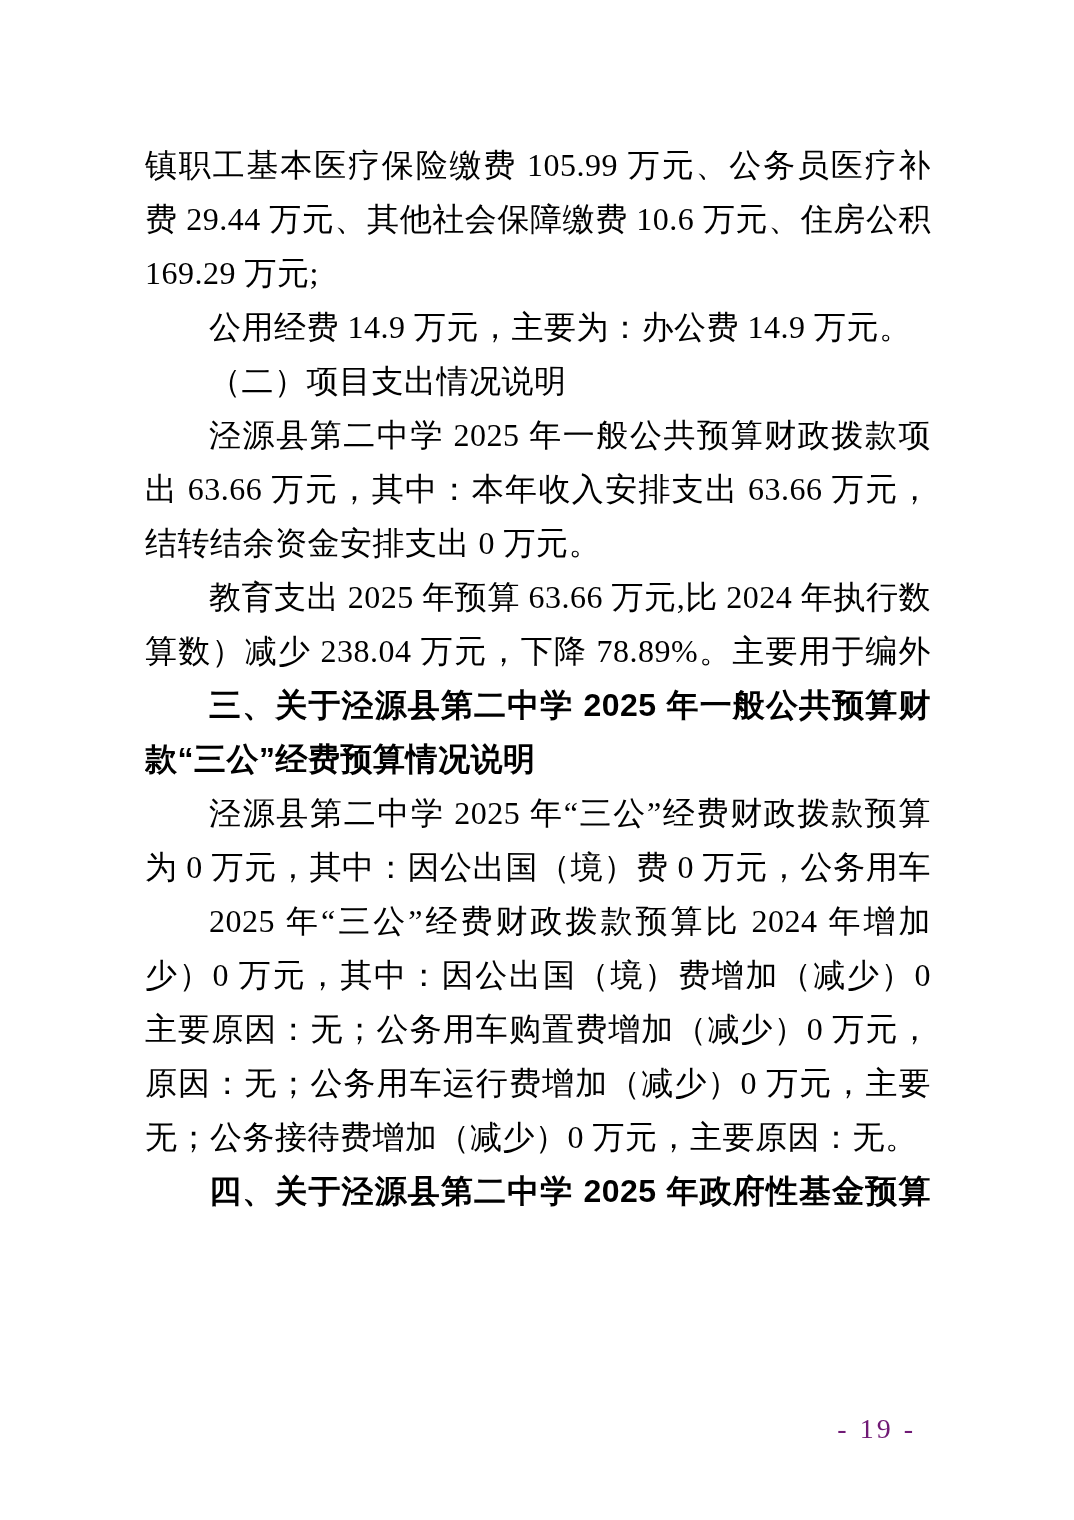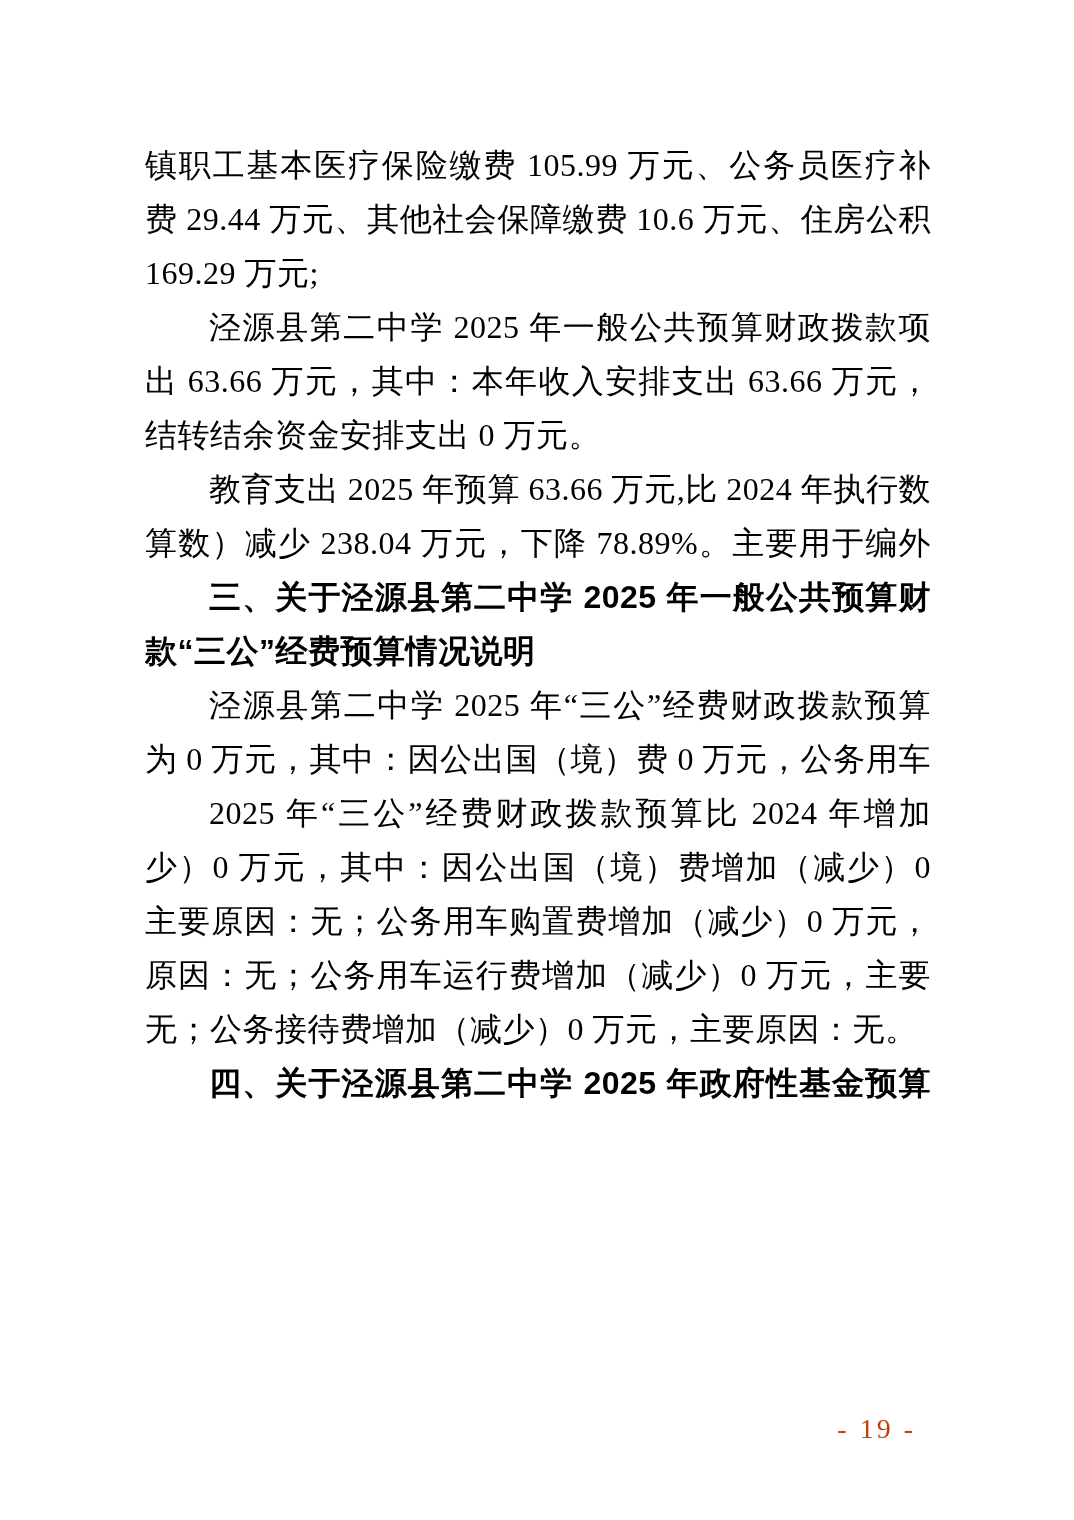--- a/index.html
+++ b/index.html
@@ -47,32 +47,38 @@
   }
   .page-number {
     position: absolute;
     top: 1402px;
     right: 158px;
     height: 54px;
     line-height: 54px;
     font-size: 28px;
     letter-spacing: 3px;
     font-family: "Liberation Serif", "DejaVu Serif", serif;
-    color: #c2410c;
+    color: #701a75;
   }
 </style>
 </head>
 <body>
 
 <div class="page">
   <main class="content">
       <div class="para">
         <div class="line fill">镇职工基本医疗保险缴费 105.99 万元、公务员医疗补助缴</div>
         <div class="line fill">费 29.44 万元、其他社会保障缴费 10.6 万元、住房公积金</div>
         <div class="line last">169.29 万元;</div>
+      </div>
+      <div class="para">
+        <div class="line indent last">公用经费 14.9 万元，主要为：办公费 14.9 万元。</div>
+      </div>
+      <div class="para">
+        <div class="line indent last">（二）项目支出情况说明</div>
       </div>
       <div class="para">
         <div class="line indent fill">泾源县第二中学 2025 年一般公共预算财政拨款项目支</div>
         <div class="line fill">出 63.66 万元，其中：本年收入安排支出 63.66 万元，上年</div>
         <div class="line last">结转结余资金安排支出 0 万元。</div>
       </div>
       <div class="para">
         <div class="line indent fill">教育支出 2025 年预算 63.66 万元,比 2024 年执行数(决</div>
         <div class="line fill">算数）减少 238.04 万元，下降 78.89%。主要用于编外教师、</div>
       </div>

